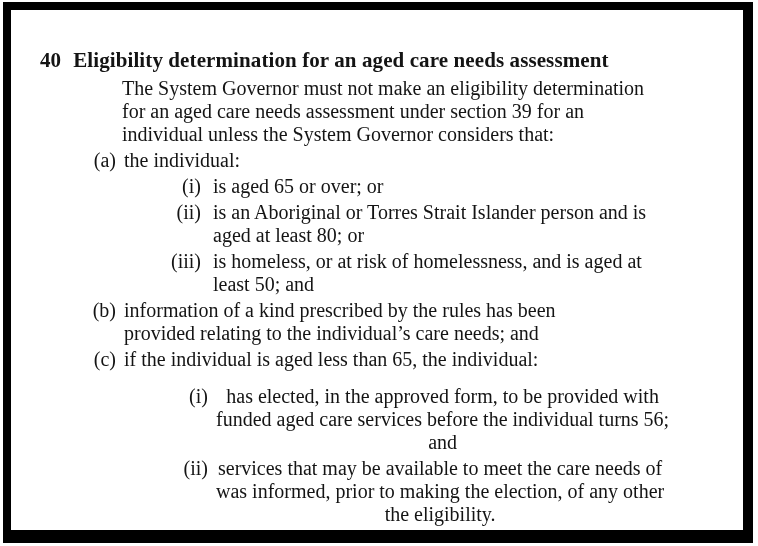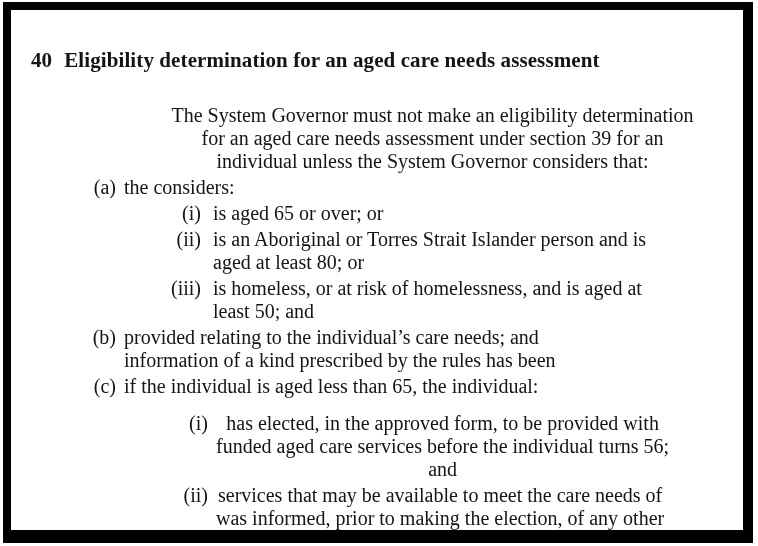--- a/index.html
+++ b/index.html
@@ -23,36 +23,35 @@
     height: 541px;
     box-sizing: border-box;
     border-style: solid;
     border-color: #000000;
     border-width: 8px 10px 13px 8px;
     background: #ffffff;
     overflow: hidden;
   }
   .section-heading {
     margin-top: 38px;
-    padding-left: 20px;
+    padding-left: 29px;
     font-size: 21px;
     font-weight: bold;
     line-height: 24px;
     white-space: nowrap;
     letter-spacing: 0.1px;
   }
   .section-heading .sec-title {
     margin-left: 12px;
   }
   .intro {
-    margin-top: 32px;
+    margin-top: 5px;
     margin-left: 111px;
     font-size: 20px;
     line-height: 23px;
-    text-align: center;
   }
   .intro .line,
   .item .text .line {
     white-space: nowrap;
   }
   .item {
     display: flex;
     margin-top: 3px;
     font-size: 20px;
     line-height: 23px;
@@ -81,21 +80,21 @@
 
   <div class="intro">
     <div class="line">The System Governor must not make an eligibility determination</div>
     <div class="line">for an aged care needs assessment under section 39 for an</div>
     <div class="line">individual unless the System Governor considers that:</div>
   </div>
 
   <div class="item lvl1">
     <span class="label">(a)</span>
     <div class="text">
-      <div class="line">the considers:</div>
+      <div class="line">the individual:</div>
     </div>
   </div>
 
   <div class="item lvl2a">
     <span class="label">(i)</span>
     <div class="text">
       <div class="line">is aged 65 or over; or</div>
     </div>
   </div>
 
@@ -111,22 +110,22 @@
     <span class="label">(iii)</span>
     <div class="text">
       <div class="line">is homeless, or at risk of homelessness, and is aged at</div>
       <div class="line">least 50; and</div>
     </div>
   </div>
 
   <div class="item lvl1">
     <span class="label">(b)</span>
     <div class="text">
+      <div class="line">information of a kind prescribed by the rules has been</div>
       <div class="line">provided relating to the individual’s care needs; and</div>
-      <div class="line">information of a kind prescribed by the rules has been</div>
     </div>
   </div>
 
   <div class="item lvl1">
     <span class="label">(c)</span>
     <div class="text">
       <div class="line">if the individual is aged less than 65, the individual:</div>
     </div>
   </div>
 

